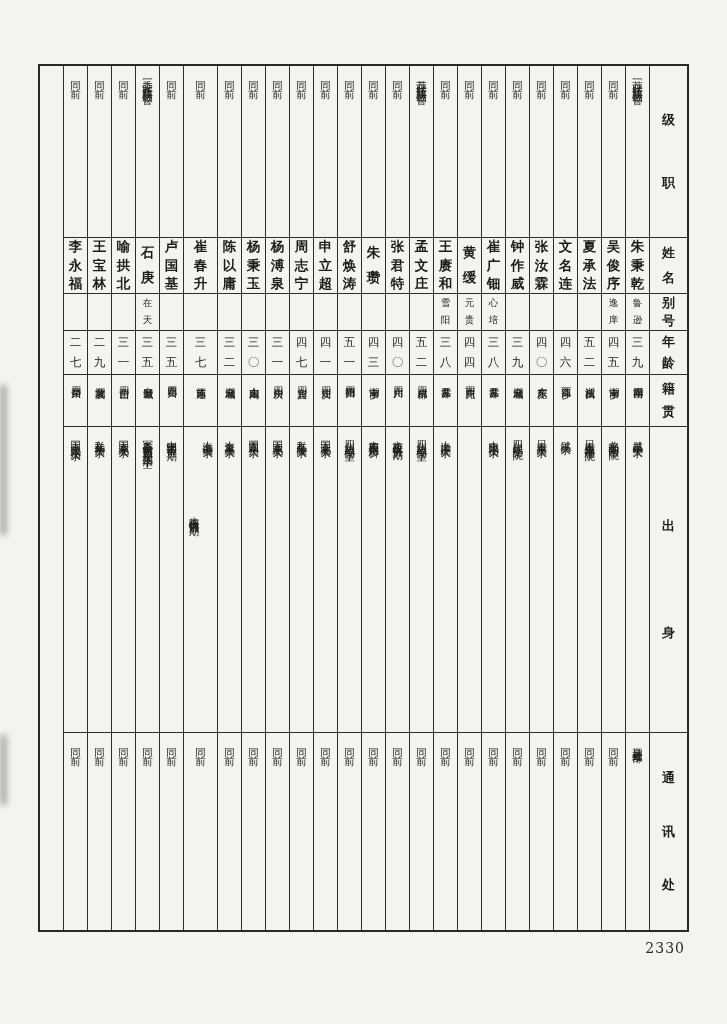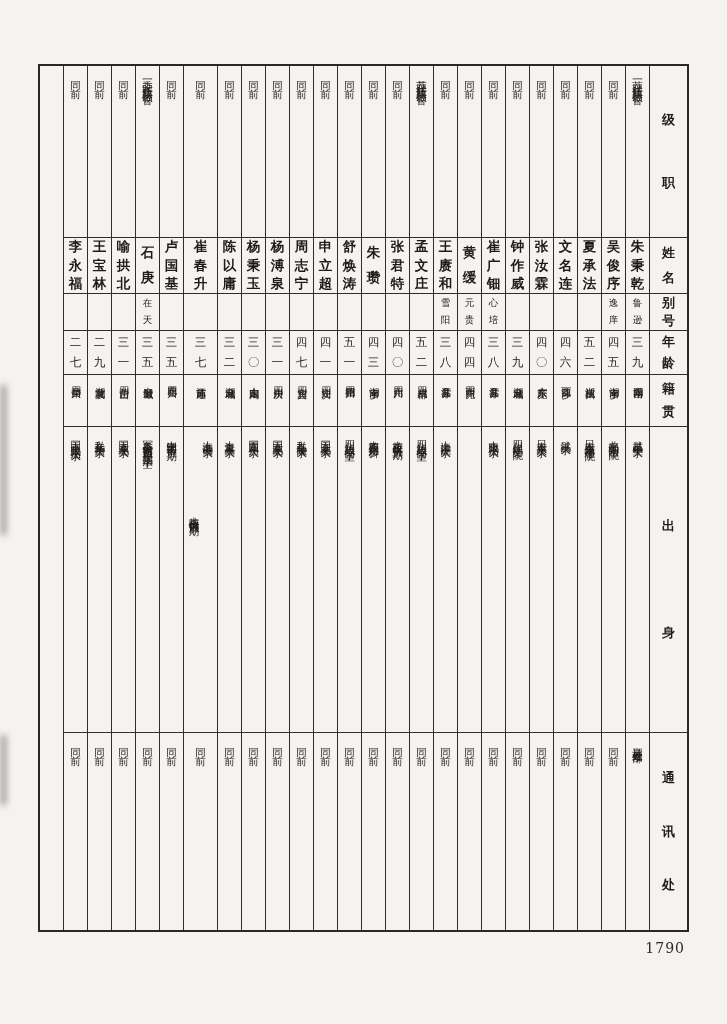--- a/index.html
+++ b/index.html
@@ -915,13 +915,13 @@
 
       </div>
     </div>
     <div class="cell contact">
       <div class="vtext spaced">同前</div>
     </div>
   </div>
     <div class="col gutter"></div>
 </div>
 
-<div class="pageno">1790</div>
+<div class="pageno">2330</div>
 
 </body></html>

